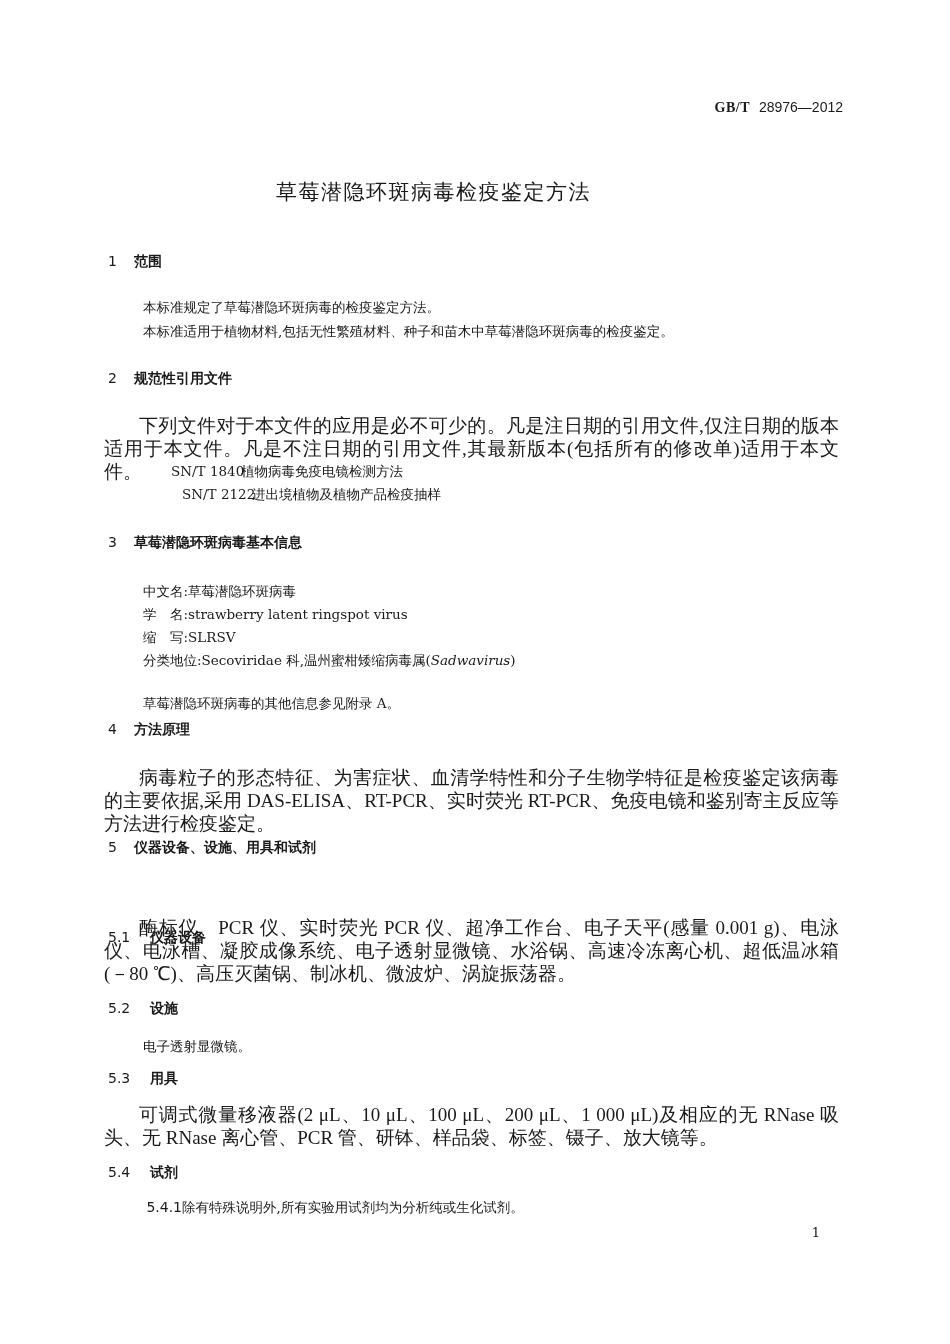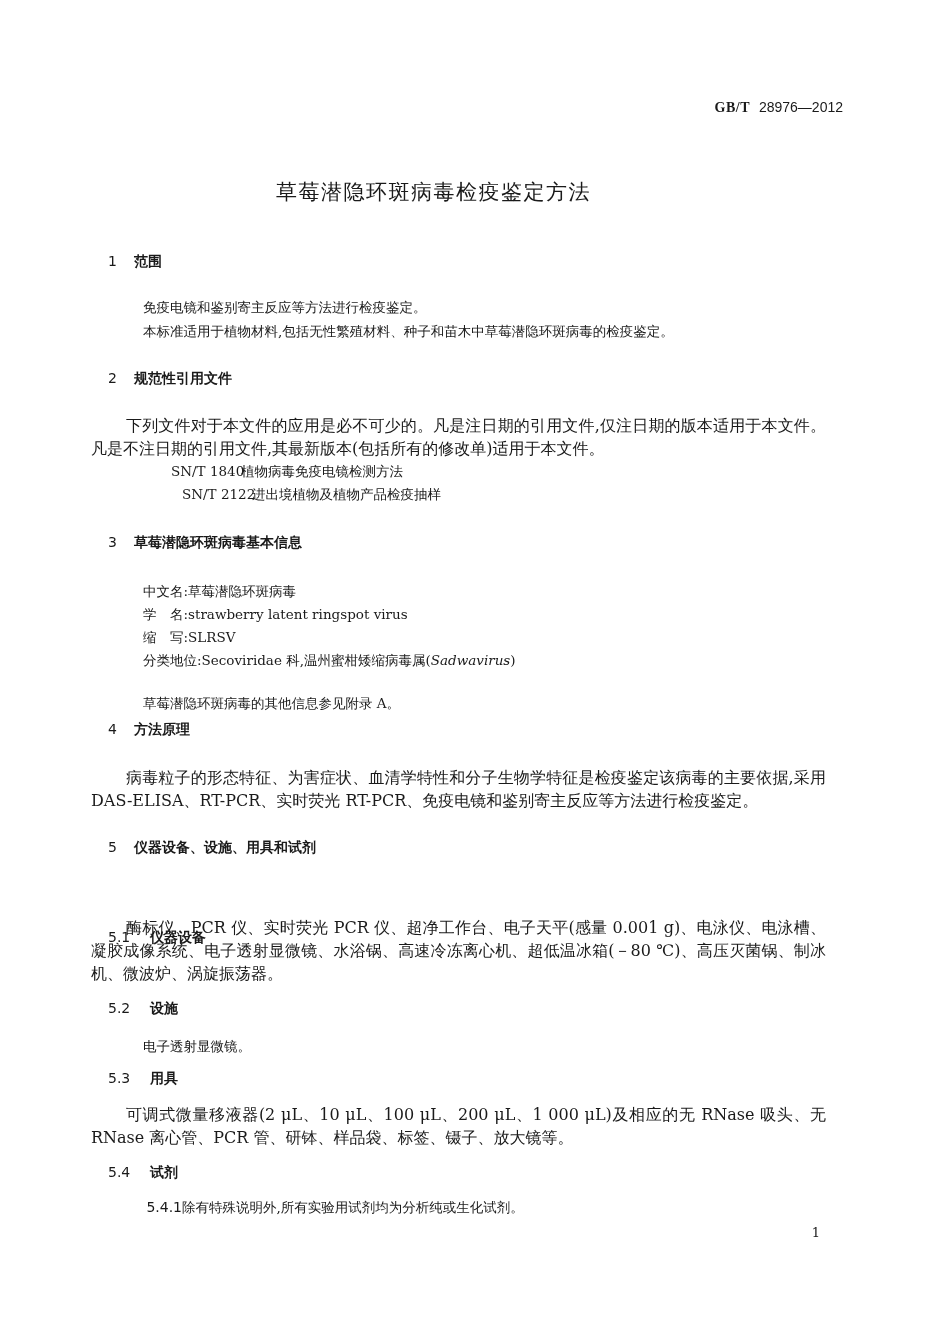--- a/index.html
+++ b/index.html
@@ -7,39 +7,39 @@
          font-family: "DejaVu Serif", "Liberation Serif", serif; color: #1a1a1a; }
   .abs { position: absolute; white-space: nowrap; }
   .std { top: 99px; right: 107px; font-size: 14px; }
   .std b { font-family: "Liberation Serif", "DejaVu Serif", serif; font-weight: bold; letter-spacing: 0.5px; }
   .std span.num { font-family: "Liberation Sans", "DejaVu Sans", sans-serif; }
   .title { top: 178px; left: 0; width: 867px; text-align: center; font-size: 21px;
            font-family: "DejaVu Sans", "Liberation Sans", sans-serif; letter-spacing: 1.5px; }
   .h { font-family: "DejaVu Sans", "Liberation Sans", sans-serif; font-size: 14px; font-weight: bold; }
   .h .n { display: inline-block; font-weight: normal; }
   .p { font-size: 13.5px; line-height: 23px; }
-  .para { position: absolute; left: 91px; width: 735px; font-size: 16px; line-height: 23px;
-          text-indent: 35px; text-align: justify; text-align-last: left; }
+  .para { position: absolute; left: 104px; width: 735px; font-size: 19px; line-height: 23px;
+          text-indent: 35px; text-align: justify; text-align-last: left; font-family: Liberation Serif, serif; }
   .ln { left: 143px; }
   .pagenum { top: 1225px; right: 130px; font-size: 13px; }
 </style>
 </head>
 <body>
 
 <div class="abs std">
   <b>GB/T</b>&nbsp;
   <span class="num">28976—2012</span>
 </div>
 
 <div class="abs title">草莓潜隐环斑病毒检疫鉴定方法</div>
 
 <div class="abs h" style="top:253px;left:108px;">
   <span class="n" style="width:26px;">1</span><span>范围</span>
 </div>
-<div class="abs p ln" style="top:296px;">免疫电镜和鉴别寄主反应等方法进行检疫鉴定。</div>
+<div class="abs p ln" style="top:296px;">本标准规定了草莓潜隐环斑病毒的检疫鉴定方法。</div>
 <div class="abs p ln" style="top:320px;">本标准适用于植物材料,包括无性繁殖材料、种子和苗木中草莓潜隐环斑病毒的检疫鉴定。</div>
 
 <div class="abs h" style="top:370px;left:108px;">
   <span class="n" style="width:26px;">2</span><span>规范性引用文件</span>
 </div>
 <div class="para" style="top:414px;">下列文件对于本文件的应用是必不可少的。凡是注日期的引用文件,仅注日期的版本适用于本文件。凡是不注日期的引用文件,其最新版本(包括所有的修改单)适用于本文件。</div>
 <div class="abs p ln" style="top:460px;">
   <span style="display:inline-block;width:70px;margin-left:28px;">SN/T 1840</span><span>植物病毒免疫电镜检测方法</span>
 </div>
 <div class="abs p ln" style="top:483px;">

